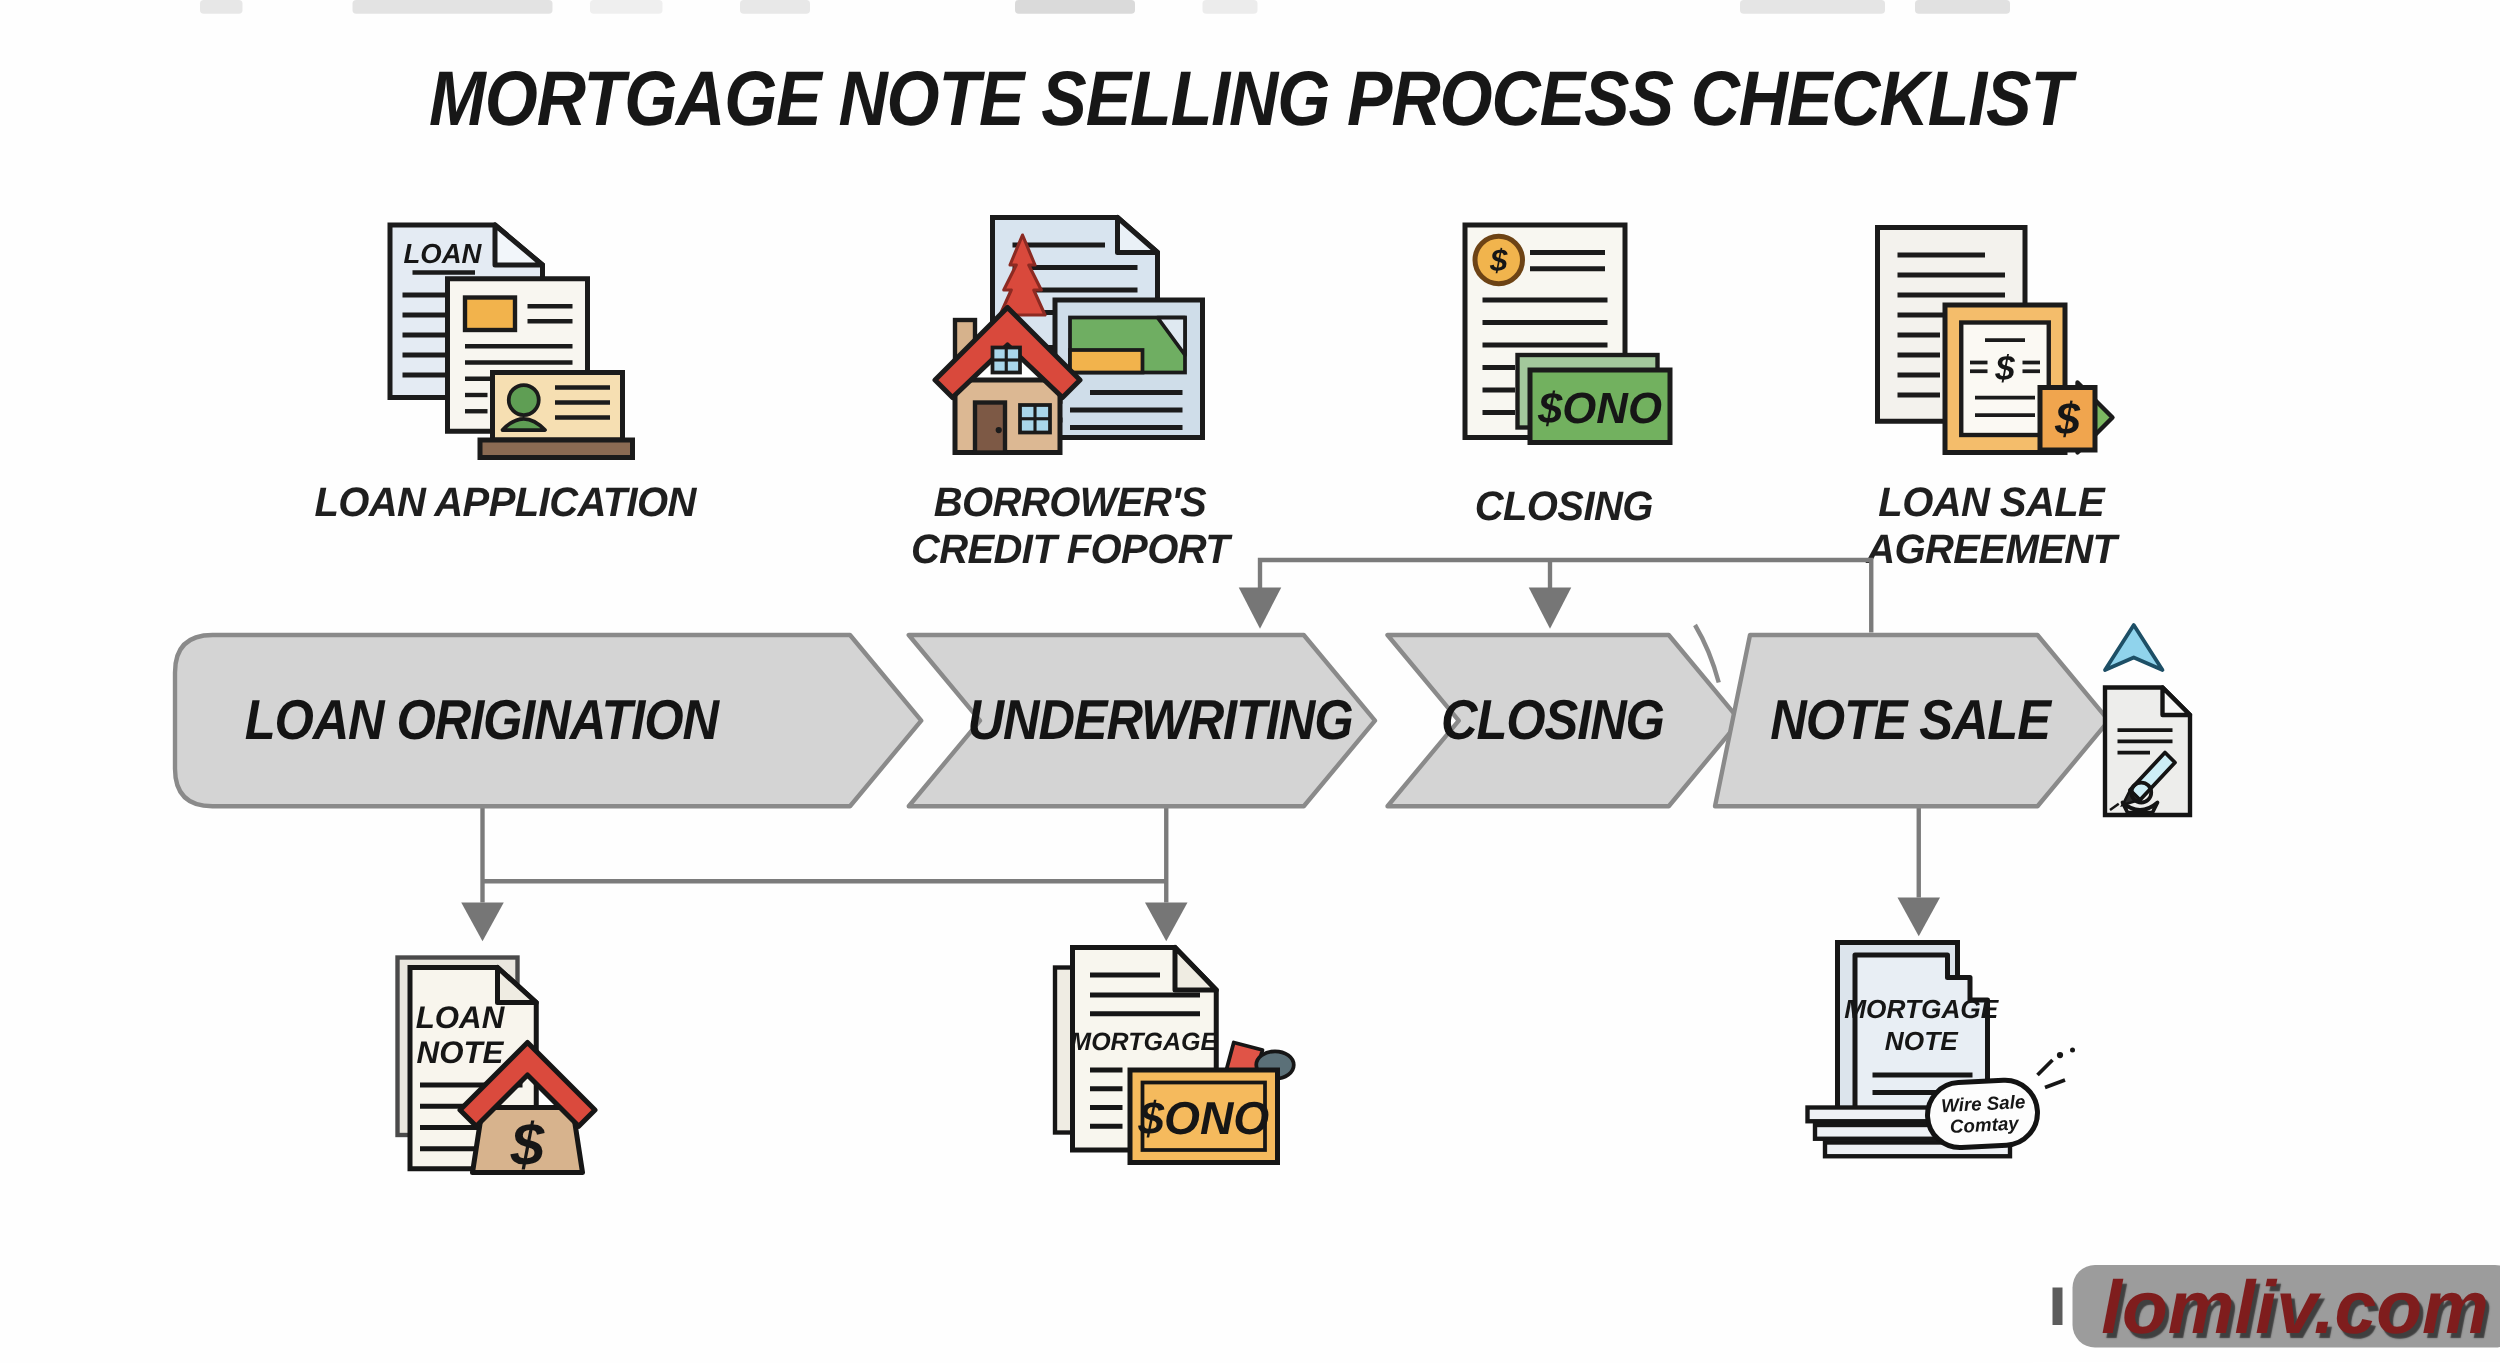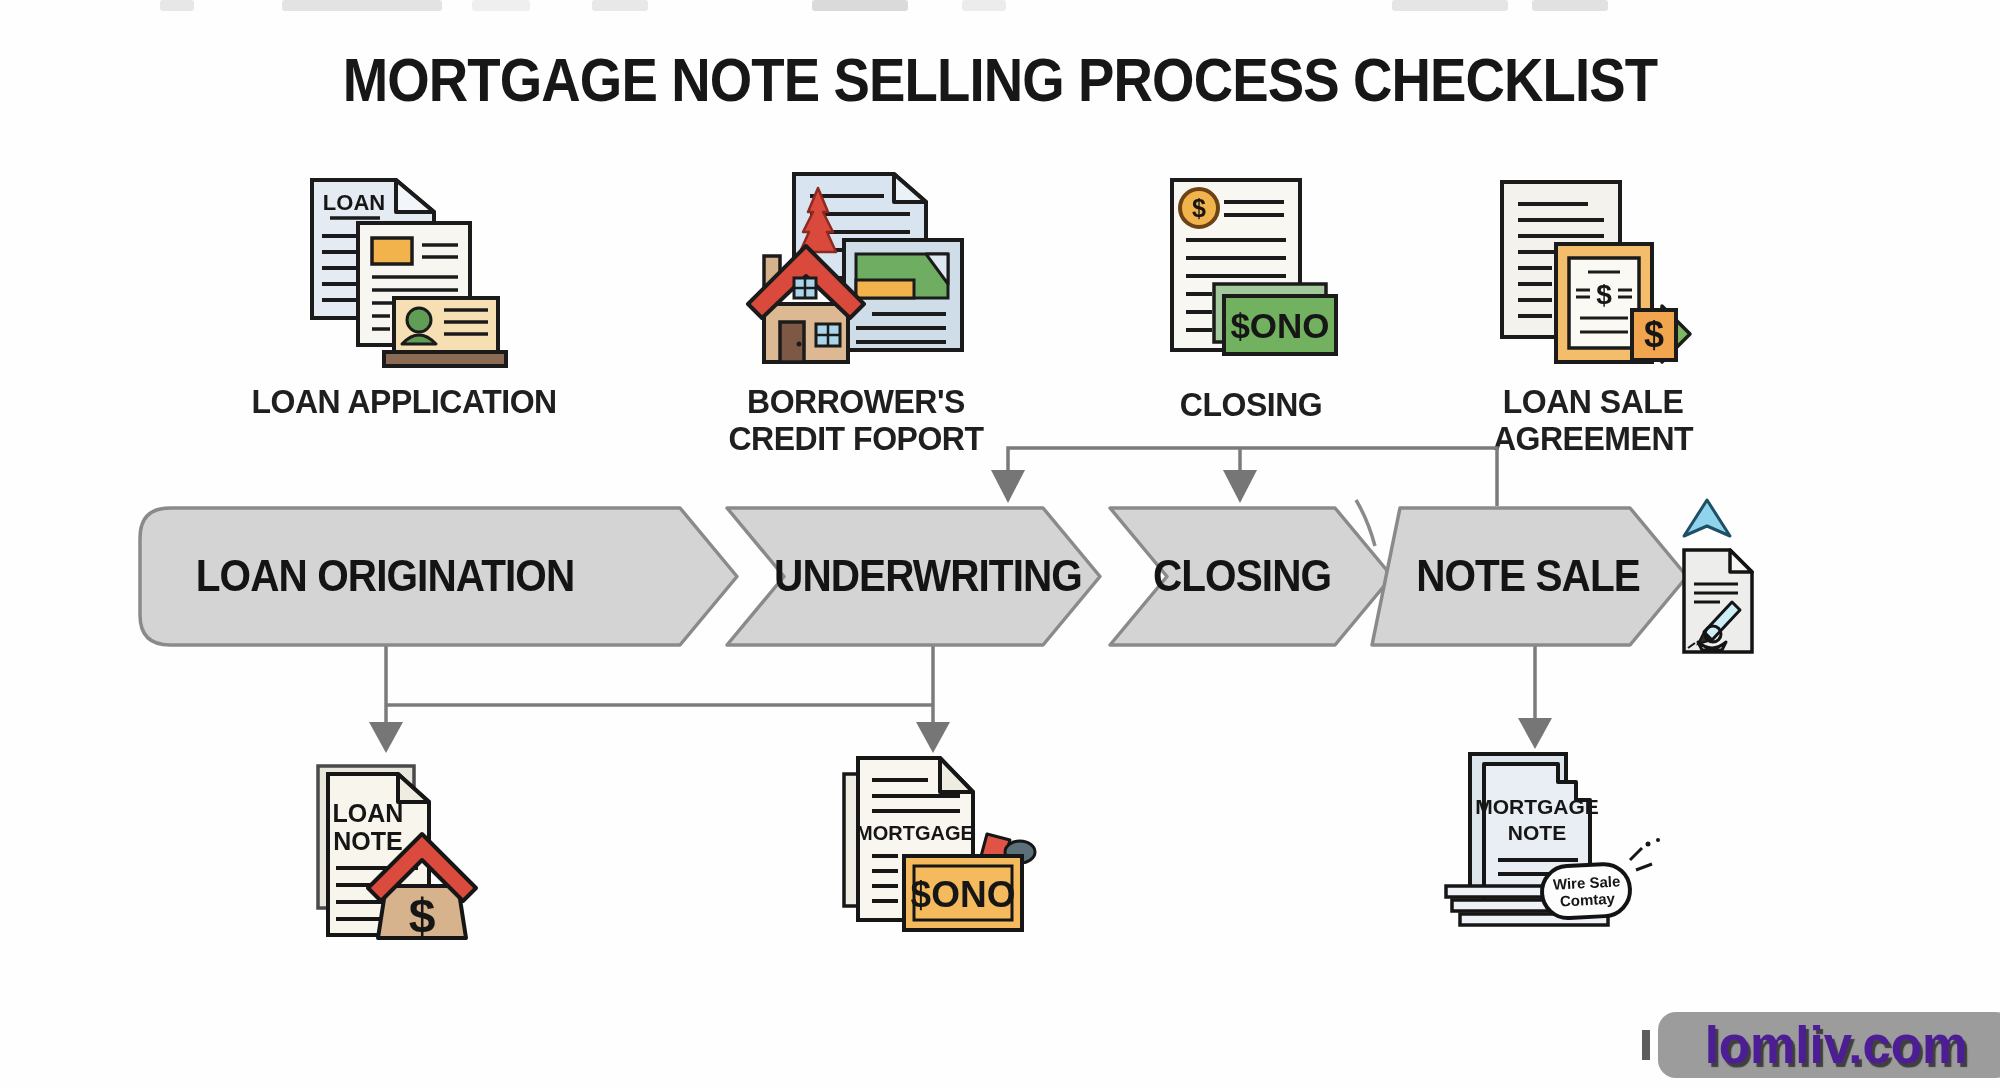--- a/index.html
+++ b/index.html
@@ -1,27 +1,27 @@
 <!DOCTYPE html>
 <html><head>
 <meta charset="utf-8">
 <style>
   html,body{margin:0;padding:0;background:#ffffff;}
   #canvas{position:relative;width:2000px;height:1090px;background:#fefefe;overflow:hidden;
-          font-family:"Liberation Sans",sans-serif;}
+          font-family:"Liberation Sans",sans-serif;font-style:italic;}
   .abs{position:absolute;}
   .title{left:0;top:44px;width:2000px;text-align:center;font-size:62px;font-weight:700;
          color:#171717;letter-spacing:-1px;transform:scaleX(.88);white-space:nowrap;}
   .lbl{font-weight:700;font-size:33px;color:#1f1f1f;text-align:center;line-height:37px;
        transform:scaleX(.97);letter-spacing:-.5px;white-space:nowrap;}
   .stage{font-weight:700;font-size:45px;color:#141414;text-align:center;line-height:50px;
          transform:scaleX(.9);letter-spacing:-1px;white-space:nowrap;z-index:3;}
   .wm{left:1658px;top:1012px;width:356px;height:66px;background:#9c9c9c;border-radius:18px;
       display:flex;align-items:center;justify-content:center;z-index:4;}
-  .wm span{font-size:51px;font-weight:700;color:#4c1d95;letter-spacing:0;
+  .wm span{font-size:60px;font-weight:700;color:#7f1d1d;letter-spacing:0;
            text-shadow:3px 4px 1px #3f3f3f;}
   svg{overflow:visible;}
   svg text{font-family:"Liberation Sans",sans-serif;font-weight:700;fill:#161616;}
   .smudge{top:0;height:11px;z-index:0;border-radius:3px;}
 </style>
 </head>
 <body>
 
 <div id="canvas">
 

